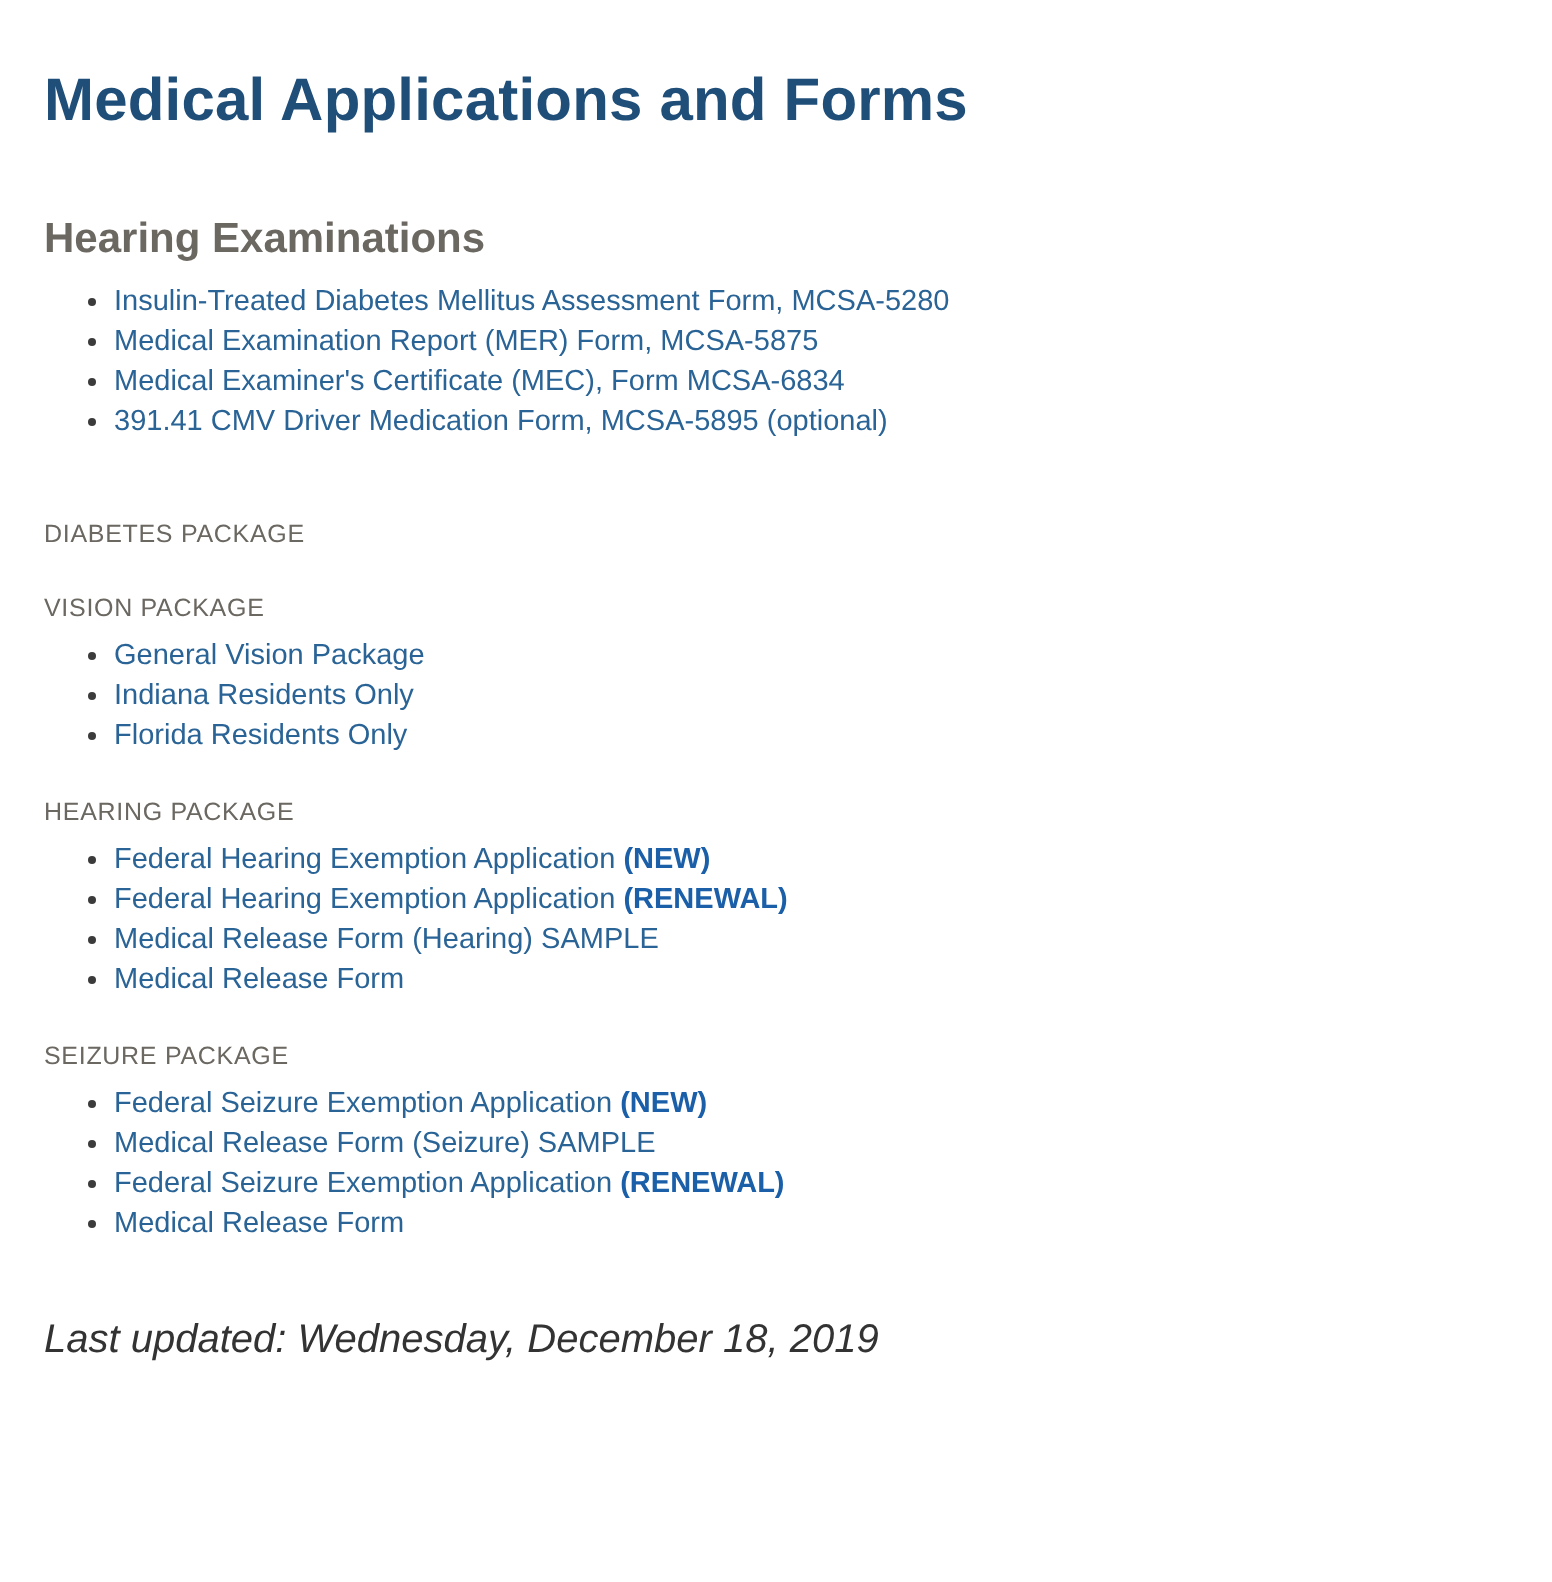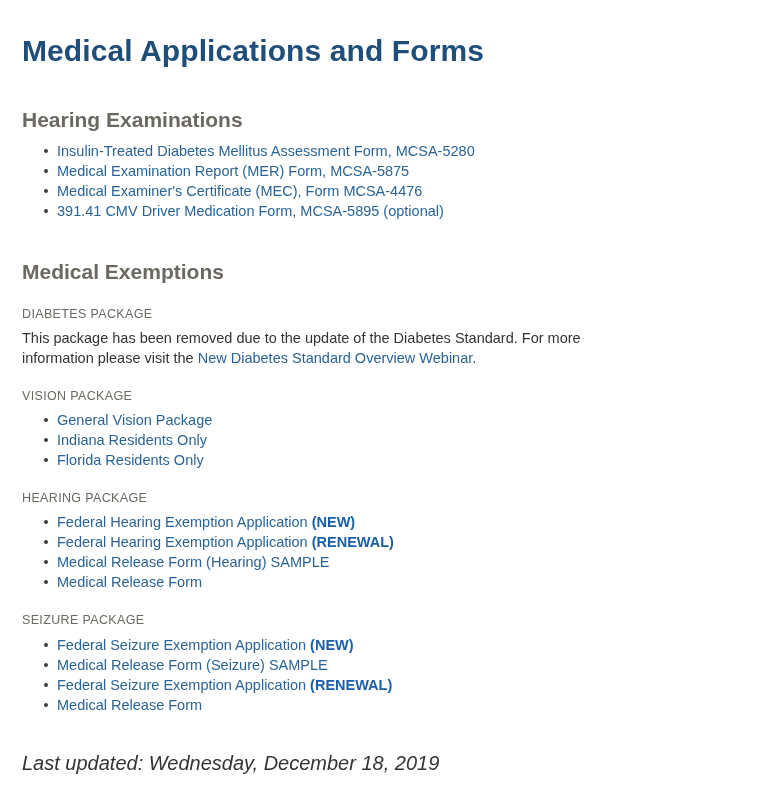--- a/index.html
+++ b/index.html
@@ -105,34 +105,32 @@
   <div class="section">
     <h2 class="section-heading">Hearing Examinations</h2>
     <ul class="link-list">
       <li>
         <a class="link">Insulin-Treated Diabetes Mellitus Assessment Form, MCSA-5280</a>
       </li>
       <li>
         <a class="link">Medical Examination Report (MER) Form, MCSA-5875</a>
       </li>
       <li>
-        <a class="link">Medical Examiner's Certificate (MEC), Form MCSA-4476</a>
+        <a class="link">Medical Examiner's Certificate (MEC), Form MCSA-6834</a>
       </li>
       <li>
         <a class="link">391.41 CMV Driver Medication Form, MCSA-5895 (optional)</a>
       </li>
     </ul>
   </div>
 
   <div class="section">
-    <h2 class="section-heading">Medical Exemptions</h2>
 
     <div class="sub-block">
       <h3 class="sub-heading">DIABETES PACKAGE</h3>
-      <p class="para"><span>This package has been removed due to the update of the Diabetes Standard. For more information please visit the </span><a class="link">New Diabetes Standard Overview Webinar</a><span>.</span></p>
     </div>
 
     <div class="sub-block">
       <h3 class="sub-heading">VISION PACKAGE</h3>
       <ul class="link-list">
         <li>
           <a class="link">General Vision Package</a>
         </li>
         <li>
           <a class="link">Indiana Residents Only</a>

